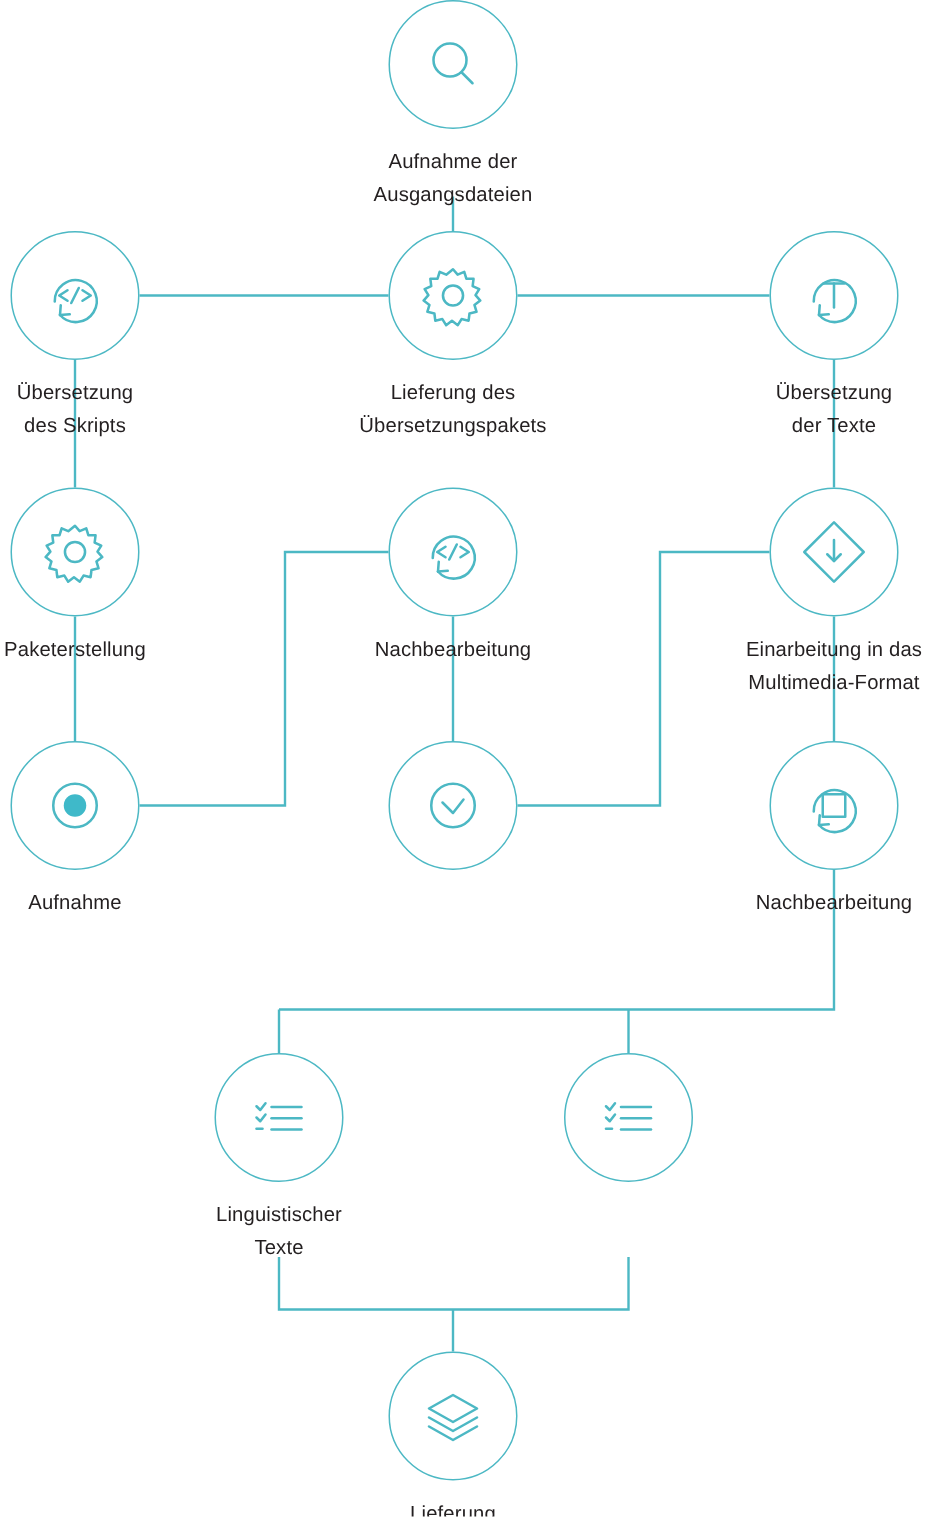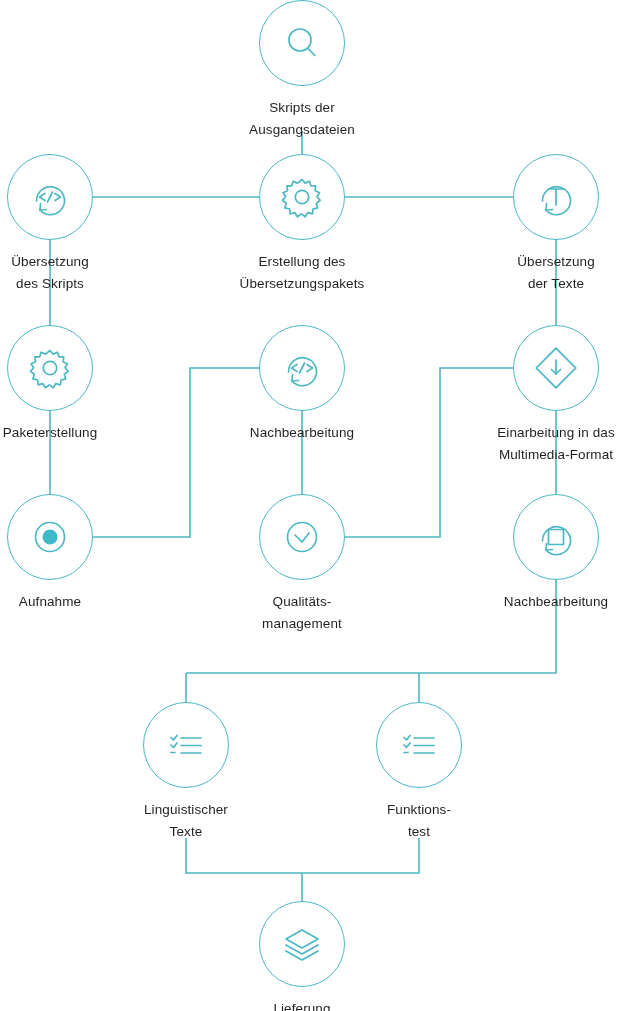--- a/index.html
+++ b/index.html
@@ -90,21 +90,21 @@
   <div id="node-layer">
       <div class="node" style="left: 302px; top: 0px;">
         <div class="node-circle">
           <span>
             <svg width="44" height="44" viewBox="0 0 44 44">
               <circle cx="20" cy="19" r="11" fill="none" stroke="#4cb8c4" stroke-width="1.7" stroke-linecap="round" stroke-linejoin="round"></circle>
               <line x1="28" y1="27.5" x2="35" y2="34.5" fill="none" stroke="#4cb8c4" stroke-width="1.7" stroke-linecap="round" stroke-linejoin="round"></line>
             </svg>
           </span>
         </div>
-        <div class="node-label">Skripts der
+        <div class="node-label">Aufnahme der
 Ausgangsdateien</div>
       </div>
       <div class="node" style="left: 50px; top: 154px;">
         <div class="node-circle">
           <span>
             <svg width="48" height="48" viewBox="0 0 48 48">
               <path d="M 10.5 28 A 14 14 0 1 1 14 37" fill="none" stroke="#4cb8c4" stroke-width="1.7" stroke-linecap="round" stroke-linejoin="round"></path>
               <polyline points="14,37 14.5,30.5" fill="none" stroke="#4cb8c4" stroke-width="1.7" stroke-linecap="round" stroke-linejoin="round"></polyline>
               <polyline points="14,37 20.5,36.5" fill="none" stroke="#4cb8c4" stroke-width="1.7" stroke-linecap="round" stroke-linejoin="round"></polyline>
               <polyline points="19,20.5 13.5,24 19,27.5" fill="none" stroke="#4cb8c4" stroke-width="1.7" stroke-linecap="round" stroke-linejoin="round"></polyline>
@@ -118,21 +118,21 @@
       </div>
       <div class="node" style="left: 302px; top: 154px;">
         <div class="node-circle">
           <span>
             <svg width="46" height="46" viewBox="0 0 46 46">
               <path d="M23 5.5 l3.1 3.6 4.4-1.9 1.4 4.6 4.8 0.1 -0.6 4.8 4.4 2 -2.5 4.1 3.2 3.6 -3.9 2.9 1.4 4.6 -4.7 1.1 -0.6 4.8 -4.7-1.1 -2.5 4.1 -3.9-2.9 -3.9 2.9 -2.5-4.1 -4.7 1.1 -0.6-4.8 -4.7-1.1 1.4-4.6 -3.9-2.9 3.2-3.6 -2.5-4.1 4.4-2 -0.6-4.8 4.8-0.1 1.4-4.6 4.4 1.9 z" fill="none" stroke="#4cb8c4" stroke-width="1.7" stroke-linecap="round" stroke-linejoin="round"></path>
               <circle cx="23" cy="23" r="6.7" fill="none" stroke="#4cb8c4" stroke-width="1.7" stroke-linecap="round" stroke-linejoin="round"></circle>
             </svg>
           </span>
         </div>
-        <div class="node-label">Erstellung des
+        <div class="node-label">Lieferung des
 Übersetzungspakets</div>
       </div>
       <div class="node" style="left: 556px; top: 154px;">
         <div class="node-circle">
           <span>
             <svg width="48" height="48" viewBox="0 0 48 48">
               <path d="M 10.5 28 A 14 14 0 1 1 14 37" fill="none" stroke="#4cb8c4" stroke-width="1.7" stroke-linecap="round" stroke-linejoin="round"></path>
               <polyline points="14,37 14.5,30.5" fill="none" stroke="#4cb8c4" stroke-width="1.7" stroke-linecap="round" stroke-linejoin="round"></polyline>
               <polyline points="14,37 20.5,36.5" fill="none" stroke="#4cb8c4" stroke-width="1.7" stroke-linecap="round" stroke-linejoin="round"></polyline>
               <line x1="17" y1="16" x2="31" y2="16" fill="none" stroke="#4cb8c4" stroke-width="1.7" stroke-linecap="round" stroke-linejoin="round"></line>
@@ -195,22 +195,20 @@
       </div>
       <div class="node" style="left: 302px; top: 494px;">
         <div class="node-circle">
           <span>
             <svg width="48" height="48" viewBox="0 0 48 48">
               <circle cx="24" cy="24" r="14.5" fill="none" stroke="#4cb8c4" stroke-width="1.7" stroke-linecap="round" stroke-linejoin="round"></circle>
               <polyline points="17,22 24,29 31,20" fill="none" stroke="#4cb8c4" stroke-width="1.7" stroke-linecap="round" stroke-linejoin="round"></polyline>
             </svg>
           </span>
         </div>
-        <div class="node-label">Qualitäts-
-management</div>
       </div>
       <div class="node" style="left: 556px; top: 494px;">
         <div class="node-circle">
           <span>
             <svg width="48" height="48" viewBox="0 0 48 48">
               <path d="M 10.5 28 A 14 14 0 1 1 14 37" fill="none" stroke="#4cb8c4" stroke-width="1.7" stroke-linecap="round" stroke-linejoin="round"></path>
               <polyline points="14,37 14.5,30.5" fill="none" stroke="#4cb8c4" stroke-width="1.7" stroke-linecap="round" stroke-linejoin="round"></polyline>
               <polyline points="14,37 20.5,36.5" fill="none" stroke="#4cb8c4" stroke-width="1.7" stroke-linecap="round" stroke-linejoin="round"></polyline>
               <rect x="16.5" y="16.5" width="15" height="15" fill="none" stroke="#4cb8c4" stroke-width="1.7" stroke-linecap="round" stroke-linejoin="round"></rect>
             </svg>
@@ -240,22 +238,20 @@
             <svg width="48" height="48" viewBox="0 0 48 48">
               <polyline points="9,16.5 11.5,19 15,14.5" fill="none" stroke="#4cb8c4" stroke-width="1.7" stroke-linecap="round" stroke-linejoin="round"></polyline>
               <polyline points="9,24 11.5,26.5 15,22" fill="none" stroke="#4cb8c4" stroke-width="1.7" stroke-linecap="round" stroke-linejoin="round"></polyline>
               <line x1="9" y1="31.5" x2="14" y2="31.5" fill="none" stroke="#4cb8c4" stroke-width="1.7" stroke-linecap="round" stroke-linejoin="round" stroke-dasharray="4 3"></line>
               <line x1="19" y1="17" x2="39" y2="17" fill="none" stroke="#4cb8c4" stroke-width="1.7" stroke-linecap="round" stroke-linejoin="round"></line>
               <line x1="19" y1="24.5" x2="39" y2="24.5" fill="none" stroke="#4cb8c4" stroke-width="1.7" stroke-linecap="round" stroke-linejoin="round"></line>
               <line x1="19" y1="32" x2="39" y2="32" fill="none" stroke="#4cb8c4" stroke-width="1.7" stroke-linecap="round" stroke-linejoin="round"></line>
             </svg>
           </span>
         </div>
-        <div class="node-label">Funktions-
-test</div>
       </div>
       <div class="node" style="left: 302px; top: 901px;">
         <div class="node-circle">
           <span>
             <svg width="48" height="48" viewBox="0 0 48 48">
               <polygon points="24,10 40,19 24,28 8,19" fill="none" stroke="#4cb8c4" stroke-width="1.7" stroke-linecap="round" stroke-linejoin="round"></polygon>
               <polyline points="8,25 24,34 40,25" fill="none" stroke="#4cb8c4" stroke-width="1.7" stroke-linecap="round" stroke-linejoin="round"></polyline>
               <polyline points="8,31 24,40 40,31" fill="none" stroke="#4cb8c4" stroke-width="1.7" stroke-linecap="round" stroke-linejoin="round"></polyline>
             </svg>
           </span>

